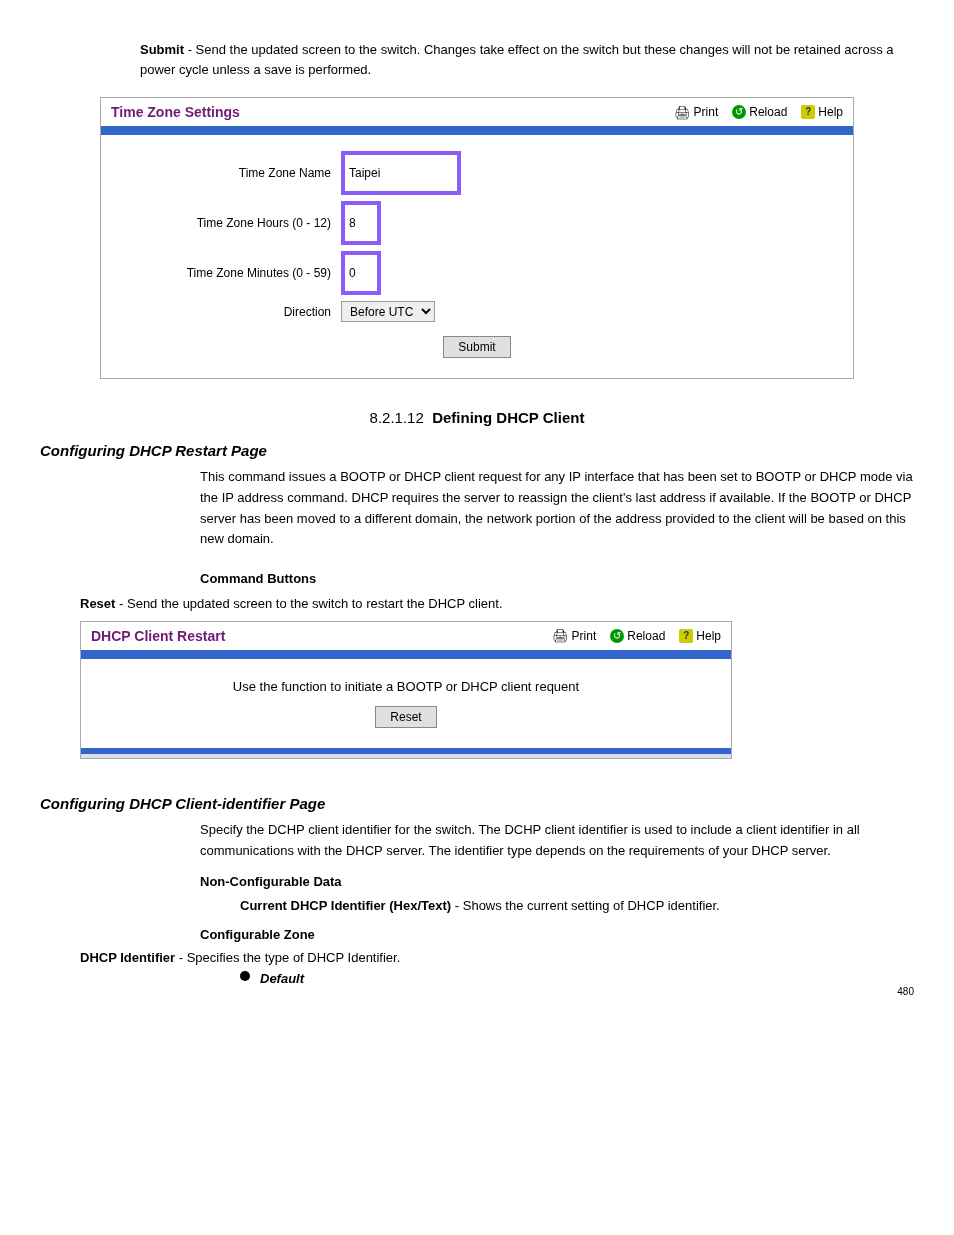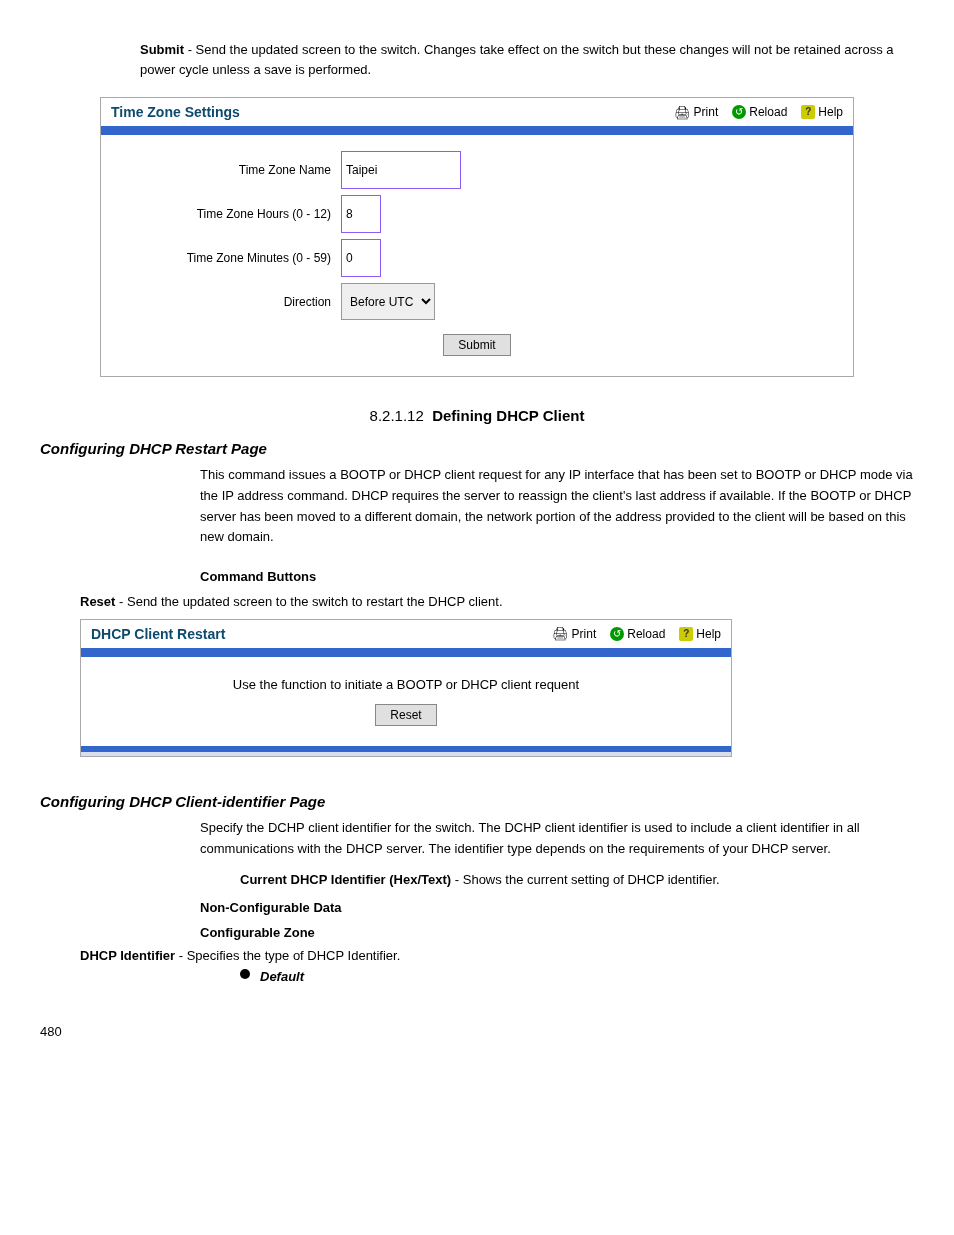--- a/index.html
+++ b/index.html
@@ -27,21 +27,21 @@
     }
     .panel-header {
       display: flex;
       align-items: center;
       justify-content: space-between;
       padding: 6px 10px;
       background: #fff;
       border-bottom: 3px solid #3366cc;
     }
     .panel-title {
-      color: #0c4a6e;
+      color: #701a75;
       font-size: 14px;
       font-weight: bold;
     }
     .panel-actions {
       display: flex;
       gap: 14px;
       align-items: center;
     }
     .panel-action {
       display: flex;
@@ -67,30 +67,30 @@
       align-items: center;
       margin-bottom: 6px;
     }
     .form-label {
       width: 220px;
       text-align: right;
       padding-right: 10px;
       font-size: 12px;
     }
     .form-input {
-      border: 1px solid #8b5cf6;
+      border: 4px solid #8b5cf6;
       padding: 18px 4px;
       font-size: 12px;
       height: 36px;
     }
     .form-select {
       border: 1px solid #999;
       padding: 2px 4px;
       font-size: 12px;
-      height: 37px;
+      height: 21px;
     }
 
     .submit-row {
       display: flex;
       justify-content: center;
       margin-top: 14px;
     }
     .btn {
       border: 1px solid #888;
       background: #e0e0e0;
@@ -136,23 +136,22 @@
     .bullet-dot {
       width: 10px;
       height: 10px;
       background: #000;
       border-radius: 50%;
       margin-right: 10px;
       flex-shrink: 0;
     }
 
     .page-number {
-      text-align: left;
-      margin-top: 40px;
-      font-size: 13px;
+      text-align: right;
+      font-size: 10px;
     }
 
     .action-icon {
       font-size: 13px;
     }
 
     .tz-panel-wrapper {
       margin: 0 60px;
     }
   </style>
@@ -252,24 +251,24 @@
     </div>
     <div style="background:#3366cc; height:6px;"></div>
     <div style="background:#b0c0e0; height:4px; opacity:0.5;"></div>
   </div>
 </div>
 
 <div class="section-italic" style="margin-top: 36px;">Configuring DHCP Client-identifier Page</div>
 
 <div class="section-body">
   <p style="margin-bottom:10px;">Specify the DCHP client identifier for the switch. The DCHP client identifier is used to include a client identifier in all communications with the DHCP server. The identifier type depends on the requirements of your DHCP server.</p>
+  <div style="font-weight:bold; margin-bottom:4px;">Non-Configurable Data</div>
   <div style="margin-left:40px; margin-bottom:8px;">
     <strong>Current DHCP Identifier (Hex/Text)</strong><span> - Shows the current setting of DHCP identifier.</span>
   </div>
-  <div style="font-weight:bold; margin-bottom:4px;">Non-Configurable Data</div>
   <div style="font-weight:bold; margin-bottom:4px;">Configurable Zone</div>
 </div>
 
 <div style="margin: 4px 40px 0 40px;">
   <strong>DHCP Identifier</strong><span> - Specifies the type of DHCP Identifier.</span>
 </div>
 
 <div class="bullet-item">
   <div class="bullet-dot"></div>
   <em><strong>Default</strong></em>

